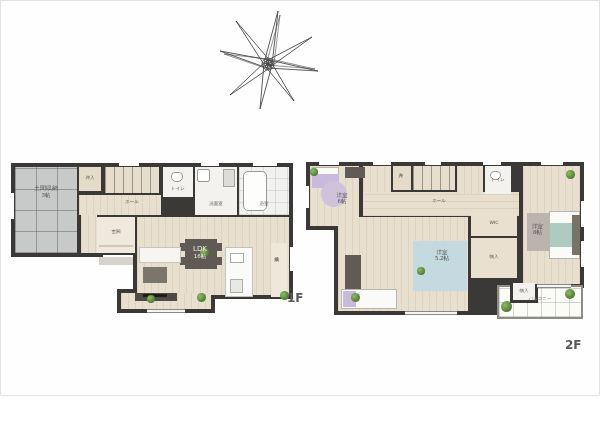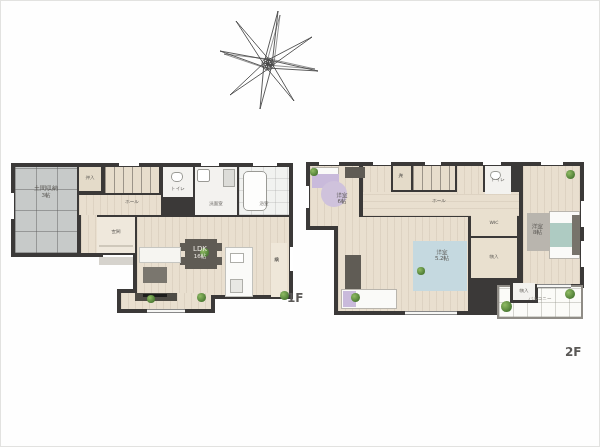--- a/index.html
+++ b/index.html
@@ -1,19 +1,19 @@
 <!DOCTYPE html>
 <html><head>
 <meta charset="utf-8">
 <style>
   * { margin: 0; padding: 0; box-sizing: border-box; }
   html,body { background:#fff; }
   #canvas {
     position: relative;
-    width: 600px; height: 447px;
+    width: 600px; height: 396px;
     background: #fefefe;
     border: 1px solid #e2e2e0;
     font-family: "DejaVu Sans", sans-serif;
     overflow: hidden;
   }
   .abs { position: absolute; }
   .wall { position: absolute; background: #3b3938; }
   .floor-wood { position: absolute; background:
       repeating-linear-gradient(90deg, rgba(120,100,80,0.10) 0 1px, rgba(0,0,0,0) 1px 7px),
       #e9dfcf; }
@@ -194,21 +194,21 @@
   <div class="room-label" style="left:424px; top:248px; width:34px; font-size:5.5px;">
     <span>洋室</span>
     <span class="sz">5.2帖</span>
   </div>
   <div class="room-label" style="left:523px; top:222px; width:27px; font-size:5.5px;">
     <span>洋室</span>
     <span class="sz">8帖</span>
   </div>
   <div class="room-label tiny" style="left:512px; top:287px; width:22px;">物入</div>
   <div class="room-label tiny" style="left:514px; top:295px; width:50px; color:#8a8780;">バルコニー</div>
-  <div class="floor-tag" style="left:564px; top:344px;text-align:center;">2F</div>
+  <div class="floor-tag" style="left:564px; top:337px;text-align:center;">2F</div>
 
   <div class="win" style="left:318px; top:161px; width:20px; height:3px;"></div>
   <div class="win" style="left:372px; top:161px; width:18px; height:3px;"></div>
   <div class="win" style="left:424px; top:161px; width:16px; height:3px;"></div>
   <div class="win" style="left:482px; top:161px; width:18px; height:3px;"></div>
   <div class="win" style="left:540px; top:161px; width:22px; height:3px;"></div>
   <div class="win" style="left:305px; top:185px; width:3px; height:22px;"></div>
   <div class="win" style="left:580px; top:200px; width:3px; height:26px;"></div>
   <div class="win" style="left:580px; top:240px; width:3px; height:26px;"></div>
   <div class="win-b" style="left:404px; top:310px; width:52px; height:4px;"></div>

